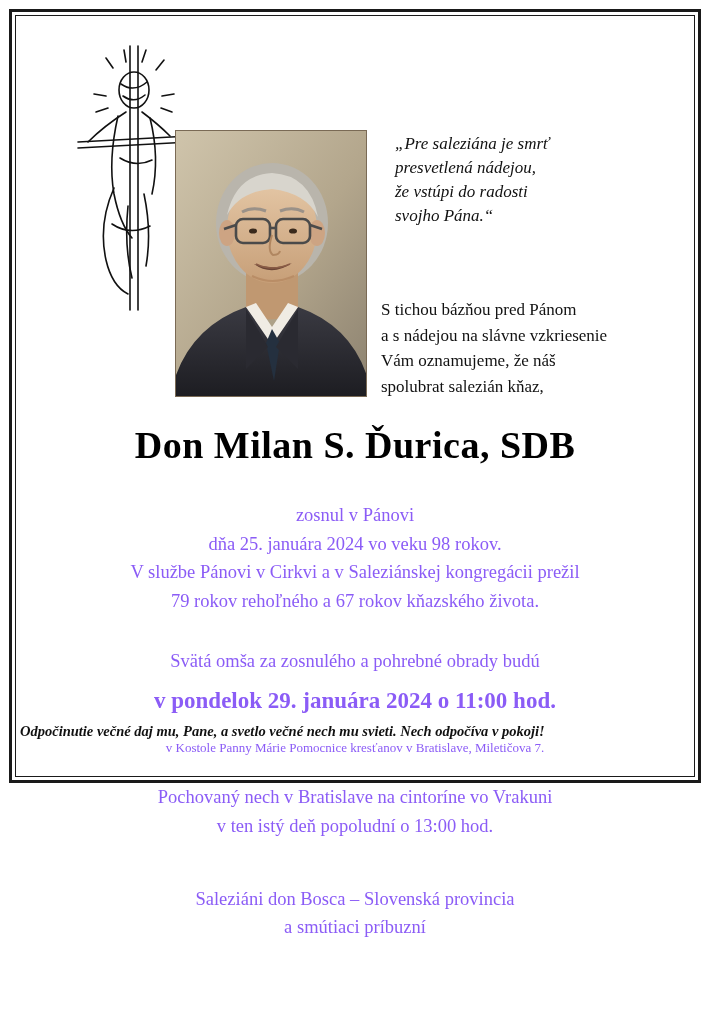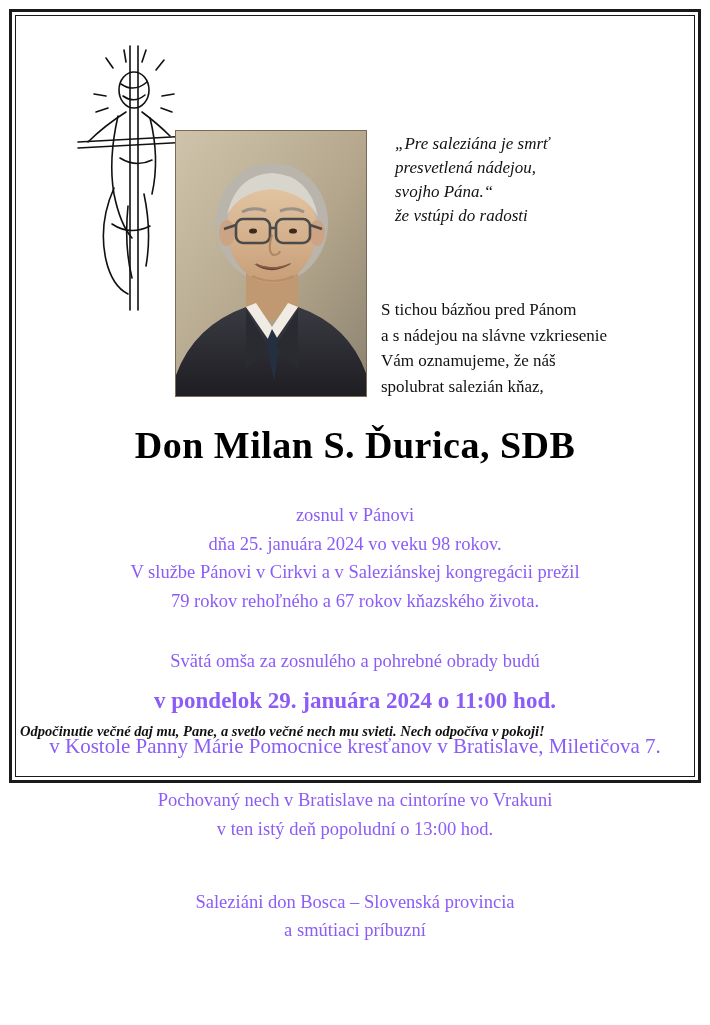--- a/index.html
+++ b/index.html
@@ -122,22 +122,22 @@
     font-size: 18.5px;
     font-weight: normal;
     line-height: 1.5;
   }
   .service-when {
     margin-top: 13px;
     font-size: 23px;
     font-weight: bold;
   }
   .service-where {
-    margin-top: 20px;
-    font-size: 21px;
+    margin-top: 26px;
+    font-size: 13px;
   }
   .burial {
     margin-top: 27px;
     font-size: 18.5px;
     line-height: 1.55;
   }
   .signature {
     margin-top: 44px;
     font-size: 18.5px;
     line-height: 1.55;
@@ -266,22 +266,22 @@
           <path d="M96 198 L104 212 L98 250 L90 212 Z" fill="#24303f"></path>
 
           <path d="M70 178 L92 216 L70 238 Z" fill="#2a2a31"></path>
           <path d="M122 178 L100 216 L122 238 Z" fill="#2a2a31"></path>
         </svg>
       </div>
 
       <div class="quote">
         <div>„Pre saleziána je smrť</div>
         <div>presvetlená nádejou,</div>
+        <div>že vstúpi do radosti</div>
         <div>svojho Pána.“</div>
-        <div>že vstúpi do radosti</div>
       </div>
 
       <div class="intro">
         <div>S tichou bázňou pred Pánom</div>
         <div>a s nádejou na slávne vzkriesenie</div>
         <div>Vám oznamujeme, že náš</div>
         <div>spolubrat salezián kňaz,</div>
       </div>
     </div>
 

